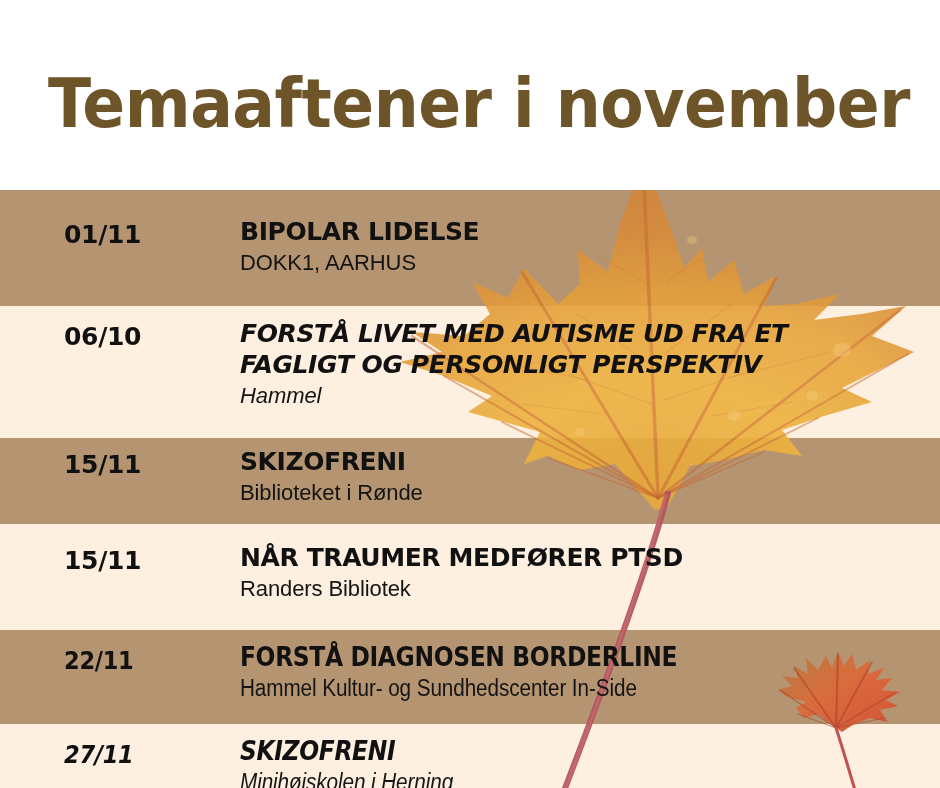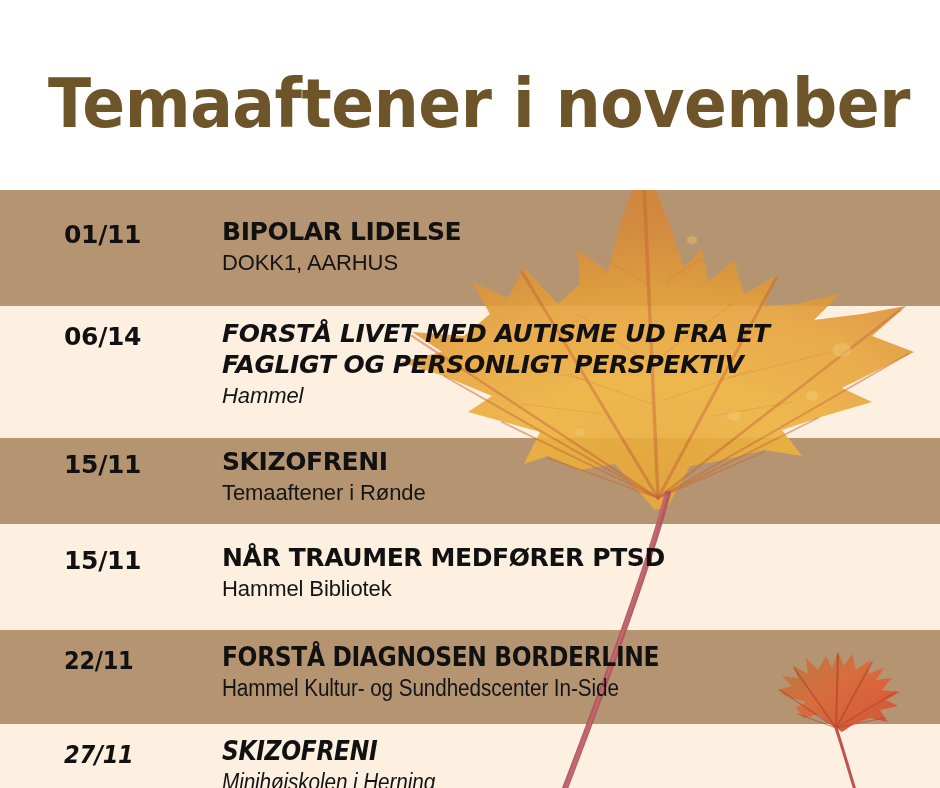--- a/index.html
+++ b/index.html
@@ -93,21 +93,21 @@
     left: 64px;
     font-family: "DejaVu Sans", sans-serif;
     font-weight: 700;
     font-size: 25px;
     line-height: 29px;
     color: #111111;
     letter-spacing: -0.3px;
   }
   .entry .body {
     position: absolute;
-    left: 222px;
+    left: 240px;
     right: 8px;
   }
   .entry .ev-title {
     font-family: "DejaVu Sans", sans-serif;
     font-weight: 700;
     font-size: 25px;
     line-height: 31px;
     color: #111111;
     letter-spacing: -0.4px;
     margin: 0;
@@ -271,41 +271,41 @@
 
     <div class="entry" style="top:154px;height:116px;">
       <div class="date" style="top:30px;">01/11</div>
       <div class="body" style="top:26px;">
         <div class="ev-title">BIPOLAR LIDELSE</div>
         <div class="ev-place">DOKK1, AARHUS</div>
       </div>
     </div>
 
     <div class="entry" style="top:270px;height:132px;">
-      <div class="date" style="top:16px;">06/14</div>
+      <div class="date" style="top:16px;">06/10</div>
       <div class="body" style="top:12px;font-style:italic;">
         <div class="ev-title">FORSTÅ LIVET MED AUTISME UD FRA ET
 FAGLIGT OG PERSONLIGT PERSPEKTIV</div>
         <div class="ev-place">Hammel</div>
       </div>
     </div>
 
     <div class="entry" style="top:402px;height:86px;">
       <div class="date" style="top:12px;">15/11</div>
       <div class="body" style="top:8px;">
         <div class="ev-title">SKIZOFRENI</div>
-        <div class="ev-place">Temaaftener i Rønde</div>
+        <div class="ev-place">Biblioteket i Rønde</div>
       </div>
     </div>
 
     <div class="entry" style="top:488px;height:106px;">
       <div class="date" style="top:22px;">15/11</div>
       <div class="body" style="top:18px;">
         <div class="ev-title">NÅR TRAUMER MEDFØRER PTSD</div>
-        <div class="ev-place">Hammel Bibliotek</div>
+        <div class="ev-place">Randers Bibliotek</div>
       </div>
     </div>
 
     <div class="entry cond" style="top:594px;height:94px;">
       <div class="date" style="top:16px;">22/11</div>
       <div class="body" style="top:12px;">
         <div class="ev-title">FORSTÅ DIAGNOSEN BORDERLINE</div>
         <div class="ev-place">Hammel Kultur- og Sundhedscenter In-Side</div>
       </div>
     </div>

